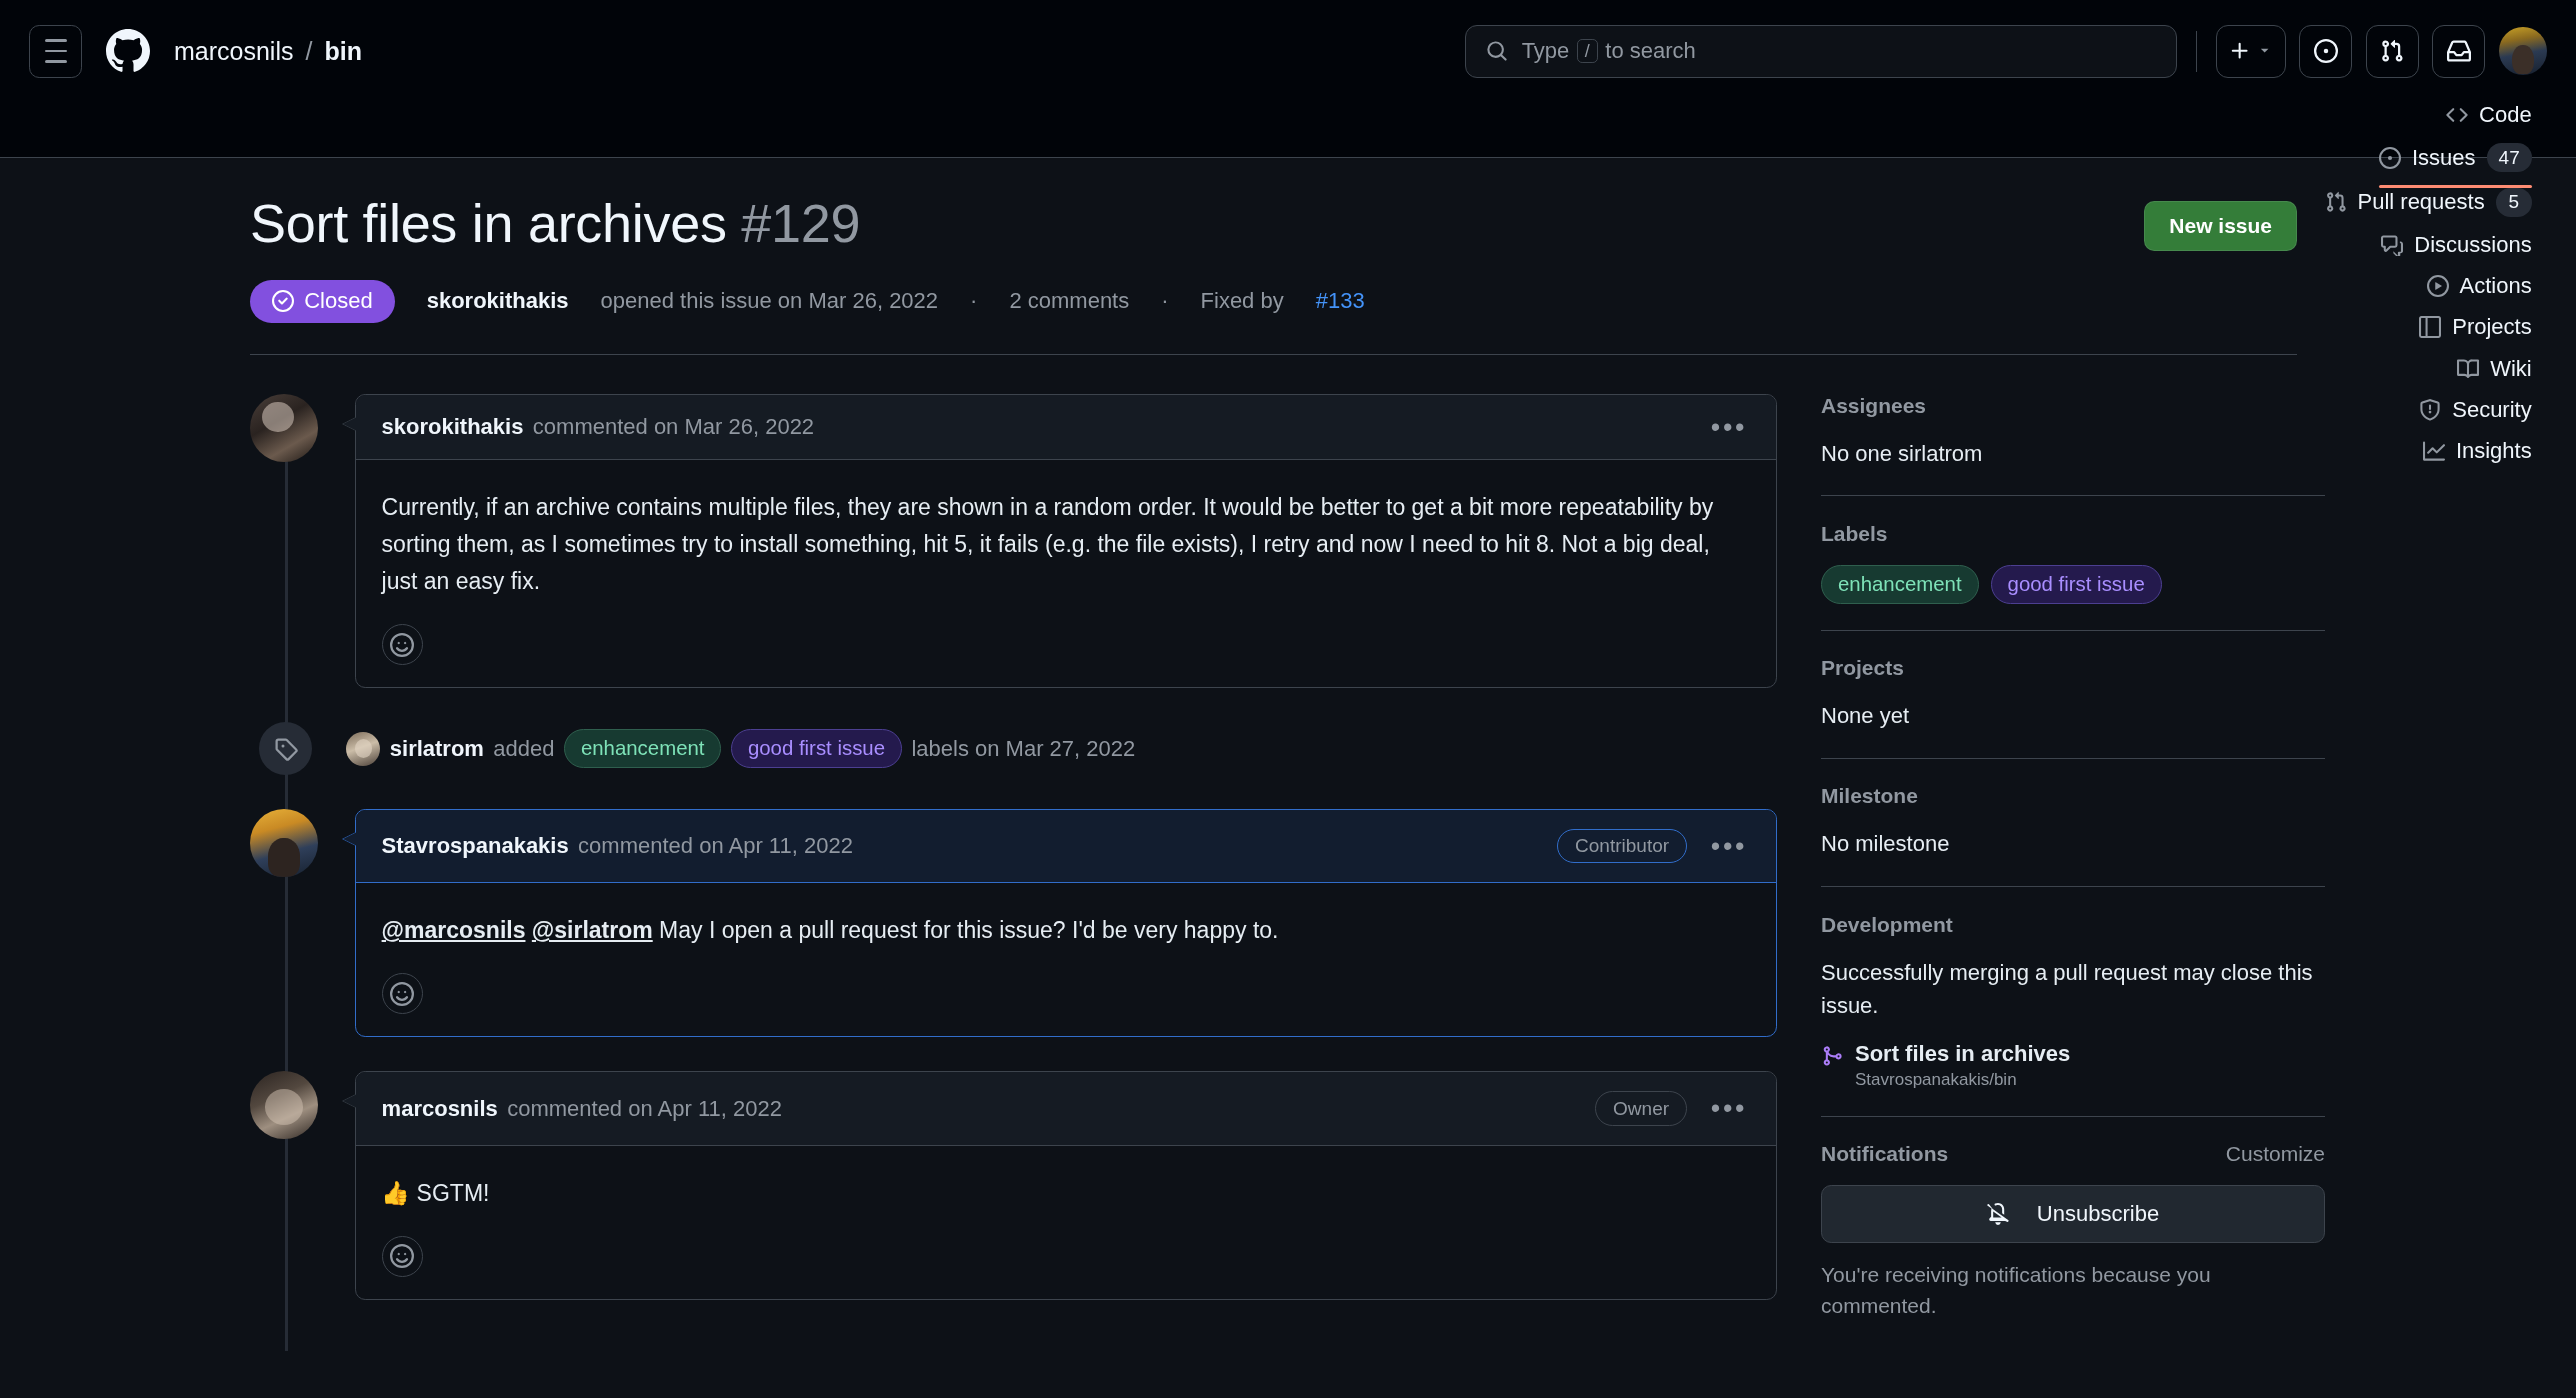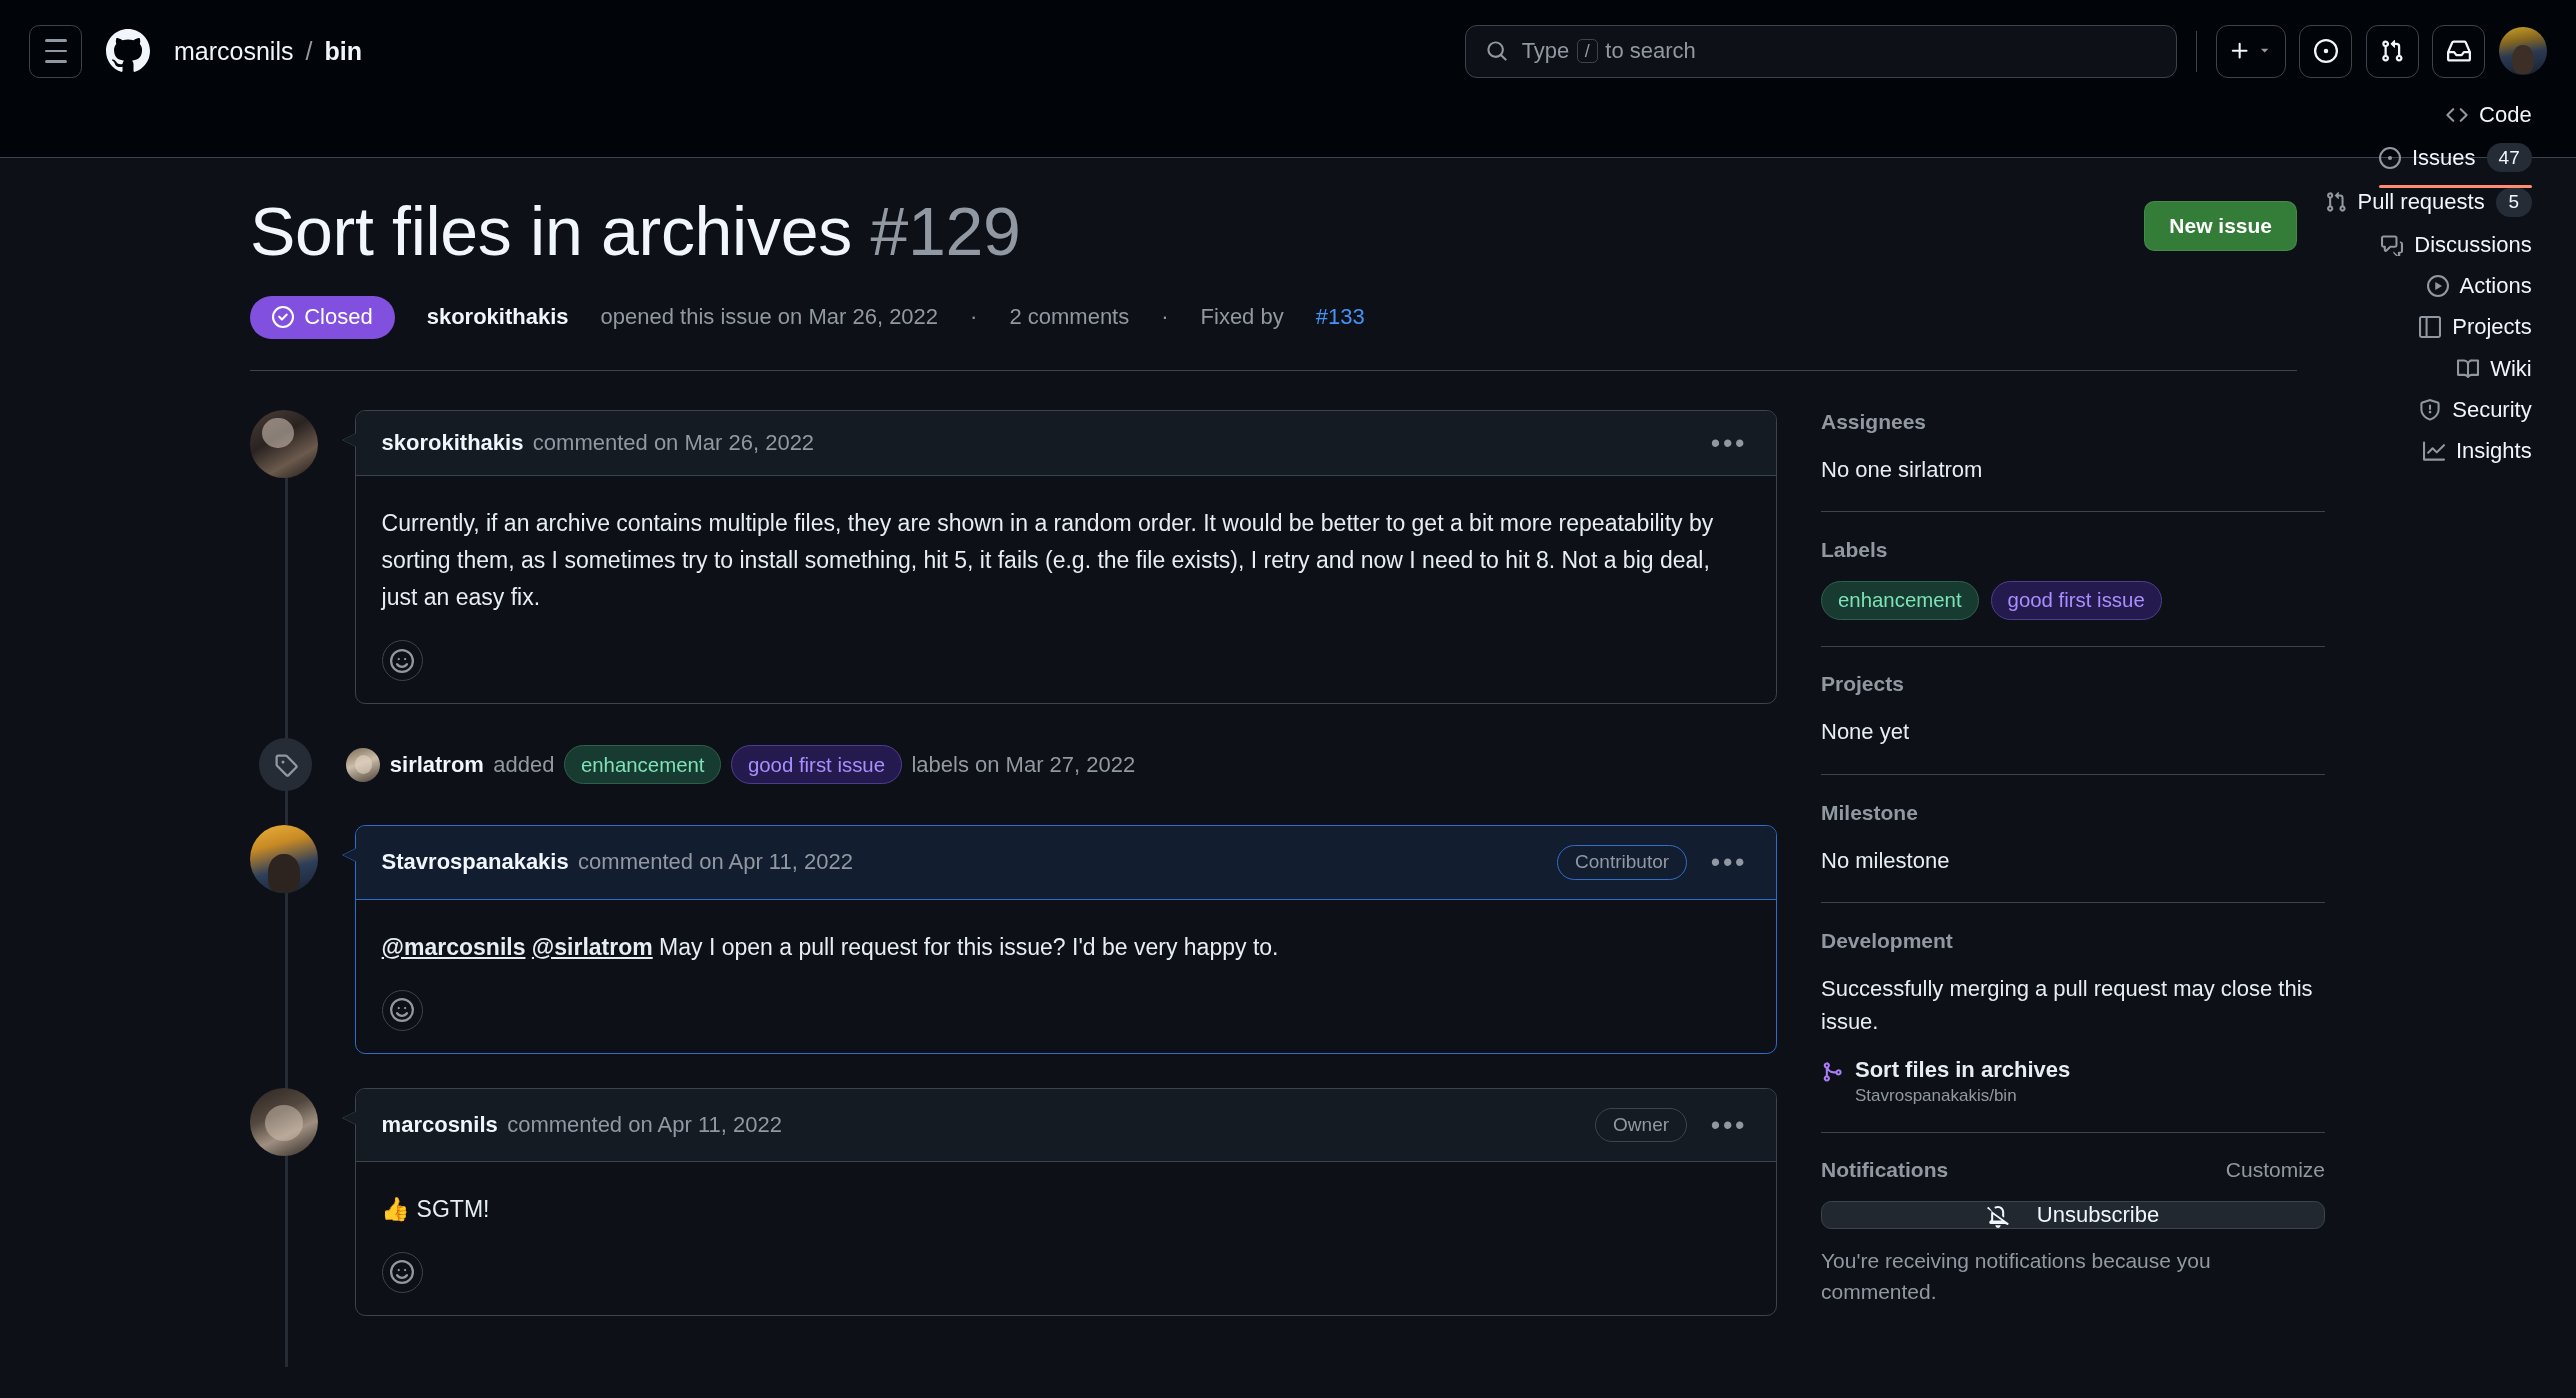--- a/index.html
+++ b/index.html
@@ -129,21 +129,21 @@
   .page {
     padding: 34px 29px 0 29px;
     max-width: 2547px;
   }
   .issue-head {
     display: flex; align-items: flex-start;
     padding-left: 221px; padding-right: 221px;
   }
   .title-wrap { flex: 1 1 auto; }
   .issue-title {
-    font-size: 68px; font-weight: normal; line-height: 1.15;
+    font-size: 54px; font-weight: normal; line-height: 1.15;
     color: #f0f6fc;
     letter-spacing: -0.3px;
   }
   .issue-title .num { color: #9198a1; }
   .newissue-btn {
     background: #347d39; color: #ffffff;
     border: 0.9px solid rgba(240,246,252,0.1);
     border-radius: 10.2px;
     font-size: 21px; font-weight: bold;
     padding: 12px 24px;
@@ -304,22 +304,22 @@
   .side-head .link { font-weight: normal; color: #9198a1; cursor: pointer; font-size: 21px; }
   .side-val { font-size: 22px; color: #e6edf3; line-height: 1.5; }
   .side-labels { display: flex; gap: 12px; flex-wrap: wrap; }
   .dev-text { font-size: 22px; color: #e6edf3; line-height: 1.5; margin-bottom: 19px; }
   .dev-link { display: flex; align-items: flex-start; gap: 12px; }
   .dev-link .ttl { font-size: 22px; font-weight: bold; color: #e6edf3; }
   .dev-link .sub { font-size: 17px; color: #9198a1; margin-top: 3.4px; }
   .unsub-btn {
     width: 100%; background: #212830;
     border: 0.9px solid #3d444d; border-radius: 10.2px;
-    padding: 0 0; font-size: 22px; color: #f0f6fc;
-    display: flex; align-items: flex-end; justify-content: center; gap: 28px;
+    padding: 15px 0; font-size: 22px; color: #f0f6fc;
+    display: flex; align-items: center; justify-content: center; gap: 28px;
     cursor: pointer; margin-bottom: 17px;
   }
   .notif-note { font-size: 21px; color: #9198a1; line-height: 1.45; }
 </style>
 </head>
 <body>
 
 <div class="masthead">
   <div class="hamburger">
     <span></span>

